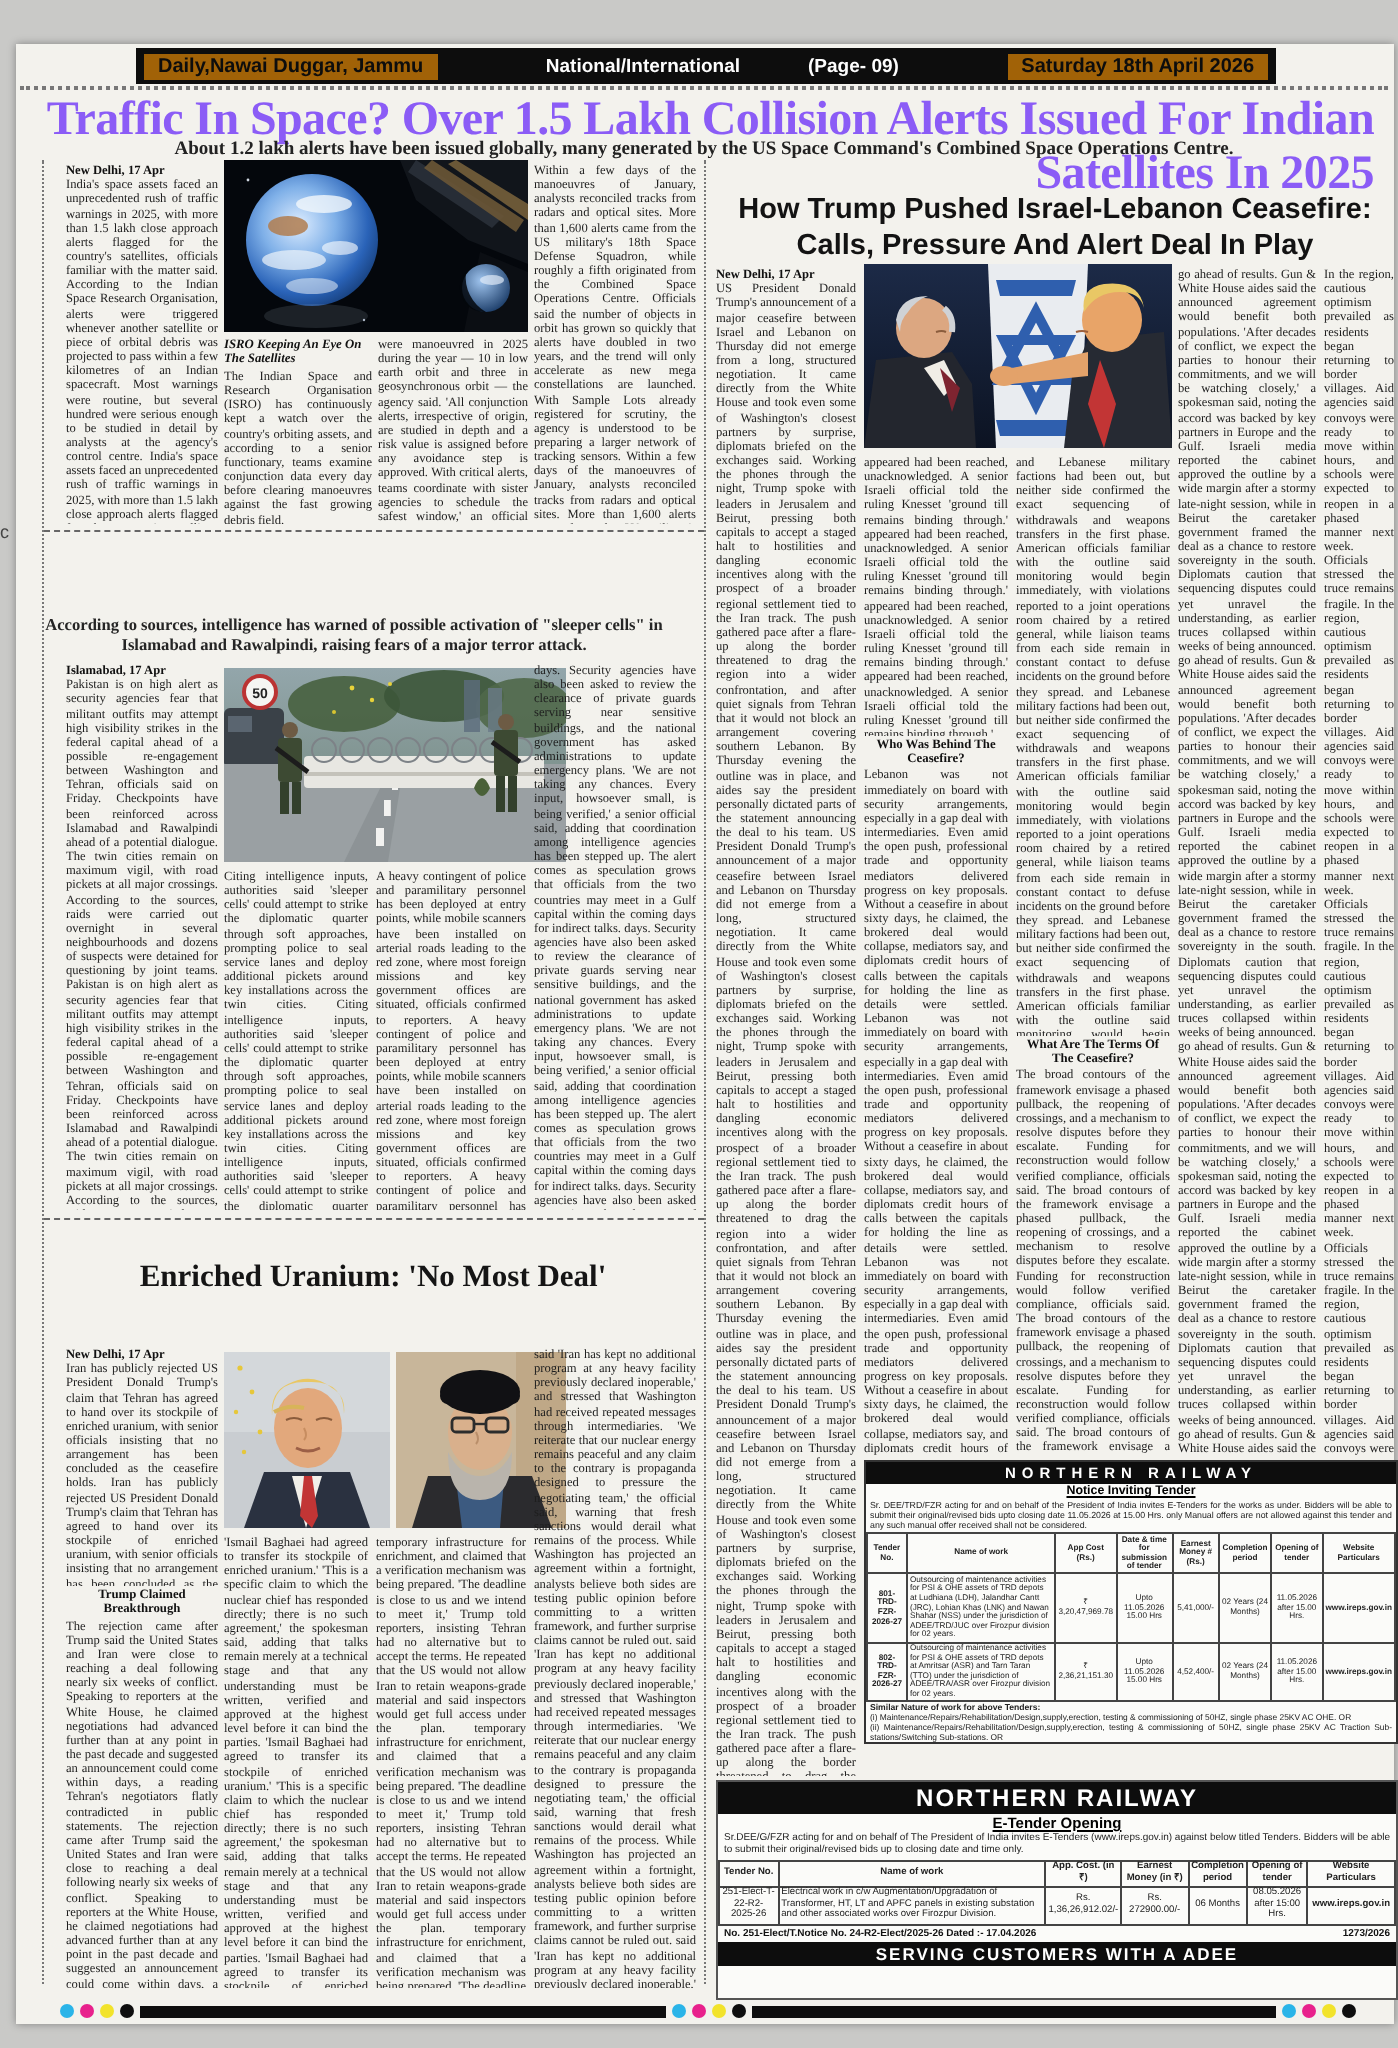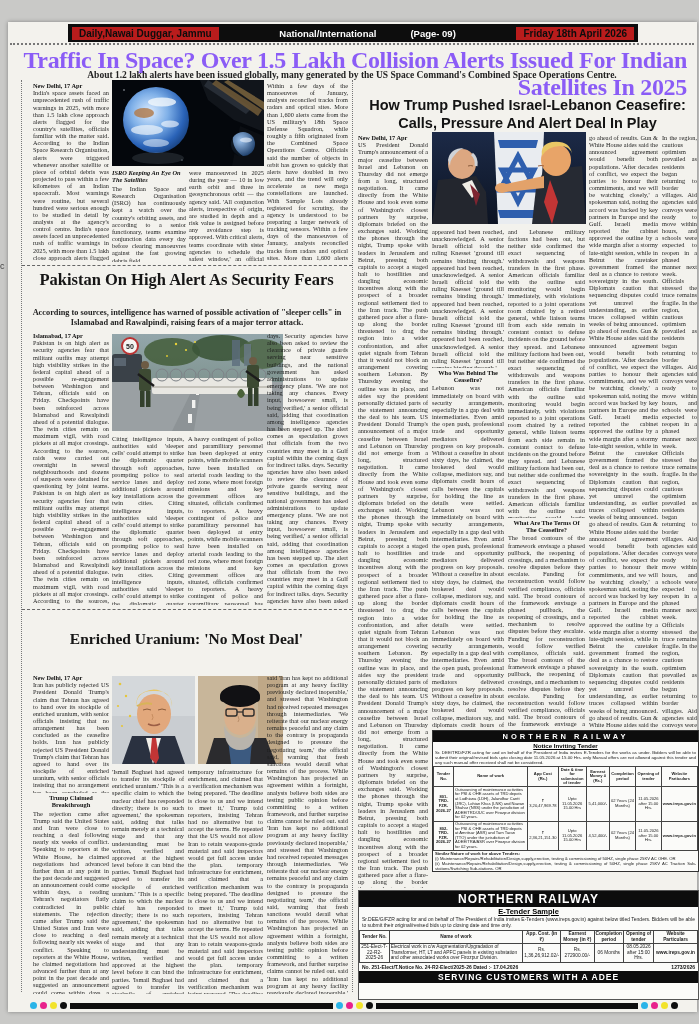--- a/index.html
+++ b/index.html
@@ -4,21 +4,21 @@
 <style>
   html,body{margin:0;padding:0;}
   body{width:699px;height:1024px;background:#c9c9c7;position:relative;overflow:hidden;
        font-family:"Liberation Serif",serif;}
   .page{position:absolute;left:8px;top:22px;width:689px;height:990px;background:#f3f2ed;
         box-shadow:0 0 4px rgba(0,0,0,.35);}
   .abs{position:absolute;}
   
   .mast{left:60px;top:2px;width:562px;height:18px;background:#0d0d0d;display:flex;
         align-items:center;gap:10px;padding:0 4px;font-family:"Liberation Sans",sans-serif;}
-  .mast .wbox{background:#b91c1c;color:#0d0d0d;font-weight:bold;font-size:10px;
+  .mast .wbox{background:#a16207;color:#0d0d0d;font-weight:bold;font-size:10px;
         padding:1px 7px;white-space:nowrap;}
   .mast .wlab{color:#fdfdfd;font-weight:bold;font-size:9.5px;white-space:nowrap;}
   .dotline{left:8px;top:22px;width:672px;border-top:2px dotted #777;}
   .lead-head{left:10px;top:25px;width:669px;text-align:right;font-weight:bold;font-size:24px;
         letter-spacing:-0.3px;color:#8b5cf6;}
   .lead-sub{left:14px;top:48px;width:660px;text-align:center;font-weight:bold;font-size:9.5px;color:#222;}
   
   .col{font-size:6.3px;line-height:7.15px;text-align:justify;color:#1e1e1e;overflow:hidden;}
   .colwrap{display:flex;flex-direction:column;overflow:hidden;}
   .fill{flex:1 1 auto;overflow:hidden;font-size:6.3px;line-height:7.15px;text-align:justify;color:#1e1e1e;}
@@ -55,21 +55,21 @@
 
 <div class="page">
 
   <div class="abs mast">
     <span class="wbox">Daily,Nawai Duggar, Jammu</span>
     <span style="flex:1"></span>
     <span class="wlab">National/International</span>
     <span style="width:14px"></span>
     <span class="wlab">(Page- 09)</span>
     <span style="flex:1"></span>
-    <span class="wbox">Friday 18th April 2026</span>
+    <span class="wbox">Saturday 18th April 2026</span>
   </div>
   <div class="abs dotline" style="left:2px;top:21px;width:684px;"></div>
 
   <div class="abs lead-head">Traffic In Space? Over 1.5 Lakh Collision Alerts Issued For Indian Satellites In 2025</div>
   <div class="abs lead-sub">About 1.2 lakh alerts have been issued globally, many generated by the US Space Command's Combined Space Operations Centre.</div>
 
   <div class="abs colwrap" style="left:25px;top:60px;width:76px;height:180px;">
     <div class="dateline">New Delhi, 17 Apr</div>
     <div class="fill">India's space assets faced an unprecedented rush of traffic warnings in 2025, with more than 1.5 lakh close approach alerts flagged for the country's satellites, officials familiar with the matter said. According to the Indian Space Research Organisation, alerts were triggered whenever another satellite or piece of orbital debris was projected to pass within a few kilometres of an Indian spacecraft. Most warnings were routine, but several hundred were serious enough to be studied in detail by analysts at the agency's control centre. India's space assets faced an unprecedented rush of traffic warnings in 2025, with more than 1.5 lakh close approach alerts flagged for the country's satellites, officials familiar with the matter said. According to the Indian Space Research Organisation, alerts were triggered whenever another satellite or piece of orbital debris was projected to pass within a few kilometres of an Indian spacecraft. Most warnings were routine, but several hundred were serious enough to be studied in detail by analysts at the agency's control centre.</div>
   </div>
@@ -111,22 +111,21 @@
   </div>
   <div class="abs caption" style="left:104px;top:147px;width:74px;">ISRO Keeping An Eye On The Satellites</div>
   <div class="abs col" style="left:104px;top:163px;width:74px;height:77px;">The Indian Space and Research Organisation (ISRO) has continuously kept a watch over the country's orbiting assets, and according to a senior functionary, teams examine conjunction data every day before clearing manoeuvres against the fast growing debris field.</div>
   <div class="abs col" style="left:181px;top:147px;width:75px;height:93px;">were manoeuvred in 2025 during the year — 10 in low earth orbit and three in geosynchronous orbit — the agency said. 'All conjunction alerts, irrespective of origin, are studied in depth and a risk value is assigned before any avoidance step is approved. With critical alerts, teams coordinate with sister agencies to schedule the safest window,' an official explained.</div>
   <div class="abs col" style="left:259px;top:60px;width:81px;height:180px;">Within a few days of the manoeuvres of January, analysts reconciled tracks from radars and optical sites. More than 1,600 alerts came from the US military's 18th Space Defense Squadron, while roughly a fifth originated from the Combined Space Operations Centre. Officials said the number of objects in orbit has grown so quickly that alerts have doubled in two years, and the trend will only accelerate as new mega constellations are launched. With Sample Lots already registered for scrutiny, the agency is understood to be preparing a larger network of tracking sensors. Within a few days of the manoeuvres of January, analysts reconciled tracks from radars and optical sites. More than 1,600 alerts came from the US military's 18th Space Defense Squadron, while roughly a fifth originated from the Combined Space Operations Centre. Officials said the number of objects in orbit has grown so quickly that alerts have doubled in two years, and the trend will only accelerate as new mega constellations are launched. With Sample Lots already registered for scrutiny, the agency is understood to be preparing a larger network of tracking sensors.</div>
 
   <div class="abs hsep" style="left:14px;top:243px;width:330px;"></div>
   <div class="abs vsep" style="left:344px;top:58px;height:912px;"></div>
   <div class="abs vsep" style="left:13px;top:58px;height:912px;"></div>
 
-  <div class="abs serif-head" style="left:17px;top:248px;width:323px;font-size:16.5px;">Pakistan On High Alert As Security Fears</div>
-  <div class="abs subdeck" style="left:24px;top:286px;width:310px;">According to sources, intelligence has warned of possible activation of "sleeper cells" in Islamabad and Rawalpindi, raising fears of a major terror attack.</div>
+  <div class="abs subdeck" style="left:14px;top:286px;width:310px;">According to sources, intelligence has warned of possible activation of "sleeper cells" in Islamabad and Rawalpindi, raising fears of a major terror attack.</div>
 
   <div class="abs colwrap" style="left:25px;top:310px;width:76px;height:273px;">
     <div class="dateline">Islamabad, 17 Apr</div>
     <div class="fill">Pakistan is on high alert as security agencies fear that militant outfits may attempt high visibility strikes in the federal capital ahead of a possible re-engagement between Washington and Tehran, officials said on Friday. Checkpoints have been reinforced across Islamabad and Rawalpindi ahead of a potential dialogue. The twin cities remain on maximum vigil, with road pickets at all major crossings. According to the sources, raids were carried out overnight in several neighbourhoods and dozens of suspects were detained for questioning by joint teams. Pakistan is on high alert as security agencies fear that militant outfits may attempt high visibility strikes in the federal capital ahead of a possible re-engagement between Washington and Tehran, officials said on Friday. Checkpoints have been reinforced across Islamabad and Rawalpindi ahead of a potential dialogue. The twin cities remain on maximum vigil, with road pickets at all major crossings. According to the sources, raids were carried out overnight in several neighbourhoods and dozens of suspects were detained for questioning by joint teams.</div>
   </div>
 
   <div class="abs imgbox" style="left:104px;top:312px;width:171px;height:97px;">
     <svg width="171" height="97" viewBox="0 0 171 97">
       <defs>
         <linearGradient id="sky" x1="0" y1="0" x2="0" y2="1">
@@ -345,21 +344,21 @@
       </table>
     <div class="n-note" style="font-size:4.3px;line-height:4.9px;padding:1px 2px 0 2px;font-weight:bold;">Similar Nature of work for above Tenders:</div>
     <div class="n-note" style="font-size:4.2px;line-height:4.8px;padding:0 2px;">(i) Maintenance/Repairs/Rehabilitation/Design,supply,erection, testing &amp; commissioning of 50HZ, single phase 25KV AC OHE.  OR</div>
     <div class="n-note" style="font-size:4.2px;line-height:4.8px;padding:0 2px;">(ii) Maintenance/Repairs/Rehabilitation/Design,supply,erection, testing &amp; commissioning of 50HZ, single phase 25KV AC Traction Sub-stations/Switching Sub-stations.  OR</div>
     <div class="n-note" style="font-size:4.2px;line-height:4.8px;padding:0 2px;">(iii) Repairs/Maintenance/Design, supply, erection, testing &amp; commissioning of Sub-station of 132KV or higher voltage.</div>
 
   </div>
 
   <div class="abs notice" style="left:350px;top:868px;width:339px;height:108px;border:0.5px solid #555;">
     <div class="n-bar" style="font-size:12px;letter-spacing:1px;line-height:16px;height:16px;">NORTHERN RAILWAY</div>
-    <div class="n-title" style="font-size:7.5px;line-height:10px;">E-Tender Sample</div>
+    <div class="n-title" style="font-size:7.5px;line-height:10px;">E-Tender Opening</div>
     <div class="n-intro" style="font-size:5px;line-height:5.8px;padding:0 3px;">Sr.DEE/G/FZR acting for and on behalf of The President of India invites E-Tenders (www.ireps.gov.in) against below titled Tenders. Bidders will be able to submit their original/revised bids up to closing date and time only.</div>
     <table class="tnd" style="font-size:4.8px;line-height:5.6px;margin-top:1px;">
       <colgroup>
           <col style="width:9%">
           <col style="width:41%">
           <col style="width:10%">
           <col style="width:10%">
           <col style="width:8%">
           <col style="width:9%">
           <col style="width:13%">

